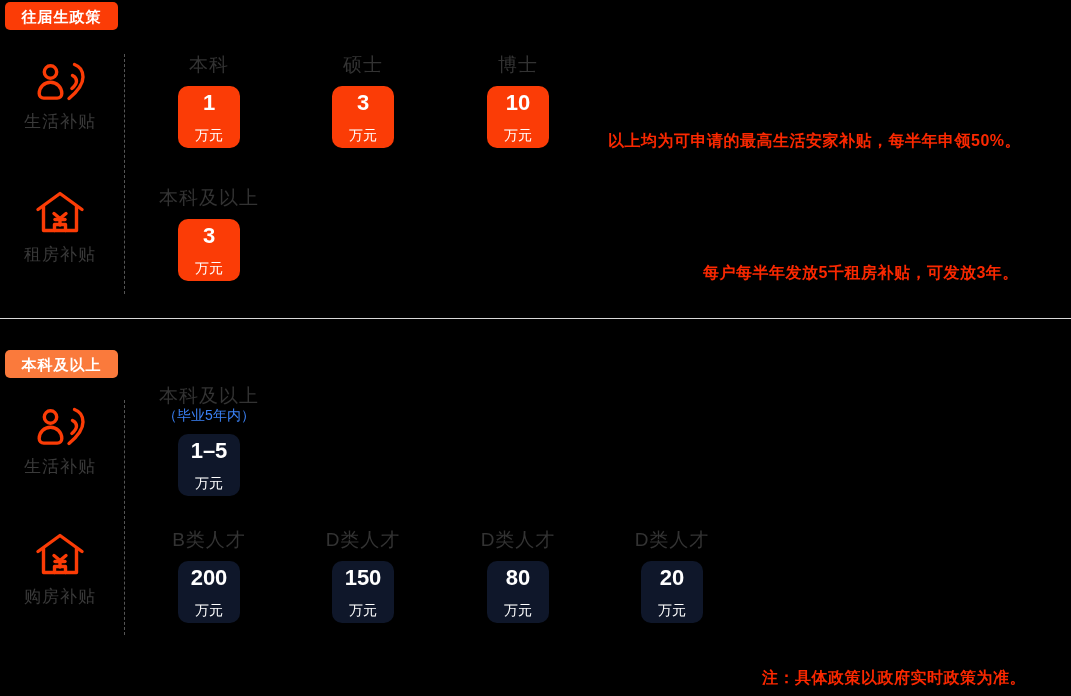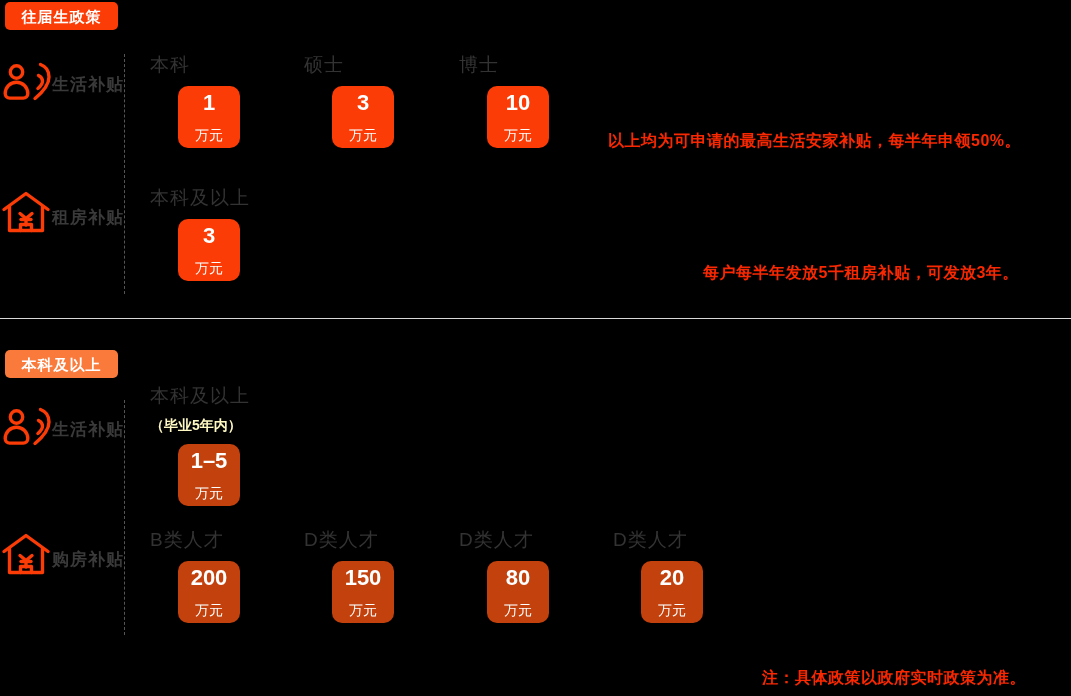--- a/index.html
+++ b/index.html
@@ -31,23 +31,22 @@
   }
   .badge-a { left: 5px;  top: 2px;  width: 113px; height: 28px; background: #fb3c06; }
   .badge-b { left: 5px;  top: 350px; width: 113px; height: 28px; background: #fa7a3c; }
 
   
   .cat {
     position: absolute;
     left: 0;
     width: 120px;
     display: flex;
-    flex-direction: row;
+    flex-direction: column;
     align-items: center;
-    font-weight: bold;
   }
   .cat .cat-icon {
     width: 52px;
     height: 48px;
     display: block;
   }
   .cat .cat-label {
     margin-top: 10px;
     font-size: 17px;
     color: #3a3a3a;
@@ -68,48 +67,47 @@
   .hdivider {
     position: absolute;
     left: 0;
     top: 318px;
     width: 1071px;
     height: 1px;
     background: #d8d8d8;
   }
 
   
-  .item { position: absolute; text-align: left; }
+  .item { position: absolute; text-align: center; }
   .item .item-title {
     font-size: 19px;
     color: #333333;
     letter-spacing: 1px;
     line-height: 1.1;
     white-space: nowrap;
   }
   .item .item-sub {
     font-size: 14px;
-    color: #fef9c3;
+    color: #3b82f6;
     line-height: 1.2;
-    margin-top: 10px;
-    white-space: nowrap;
-    font-weight: bold;
+    margin-top: 0;
+    white-space: nowrap;
   }
   .vbox {
     width: 62px;
     height: 62px;
     border-radius: 10px;
     display: flex;
     flex-direction: column;
     align-items: center;
     justify-content: center;
     margin: 10px auto 0 auto;
   }
   .vbox.tone-strong { background: #fb3c06; }
-  .vbox.tone-soft   { background: #c2410c; }
+  .vbox.tone-soft   { background: #0f172a; }
   .vbox .vnum {
     font-size: 22px;
     font-weight: 700;
     color: #ffffff;
     line-height: 1;
   }
   .vbox .vunit {
     font-size: 14px;
     color: #ffffff;
     line-height: 1;

